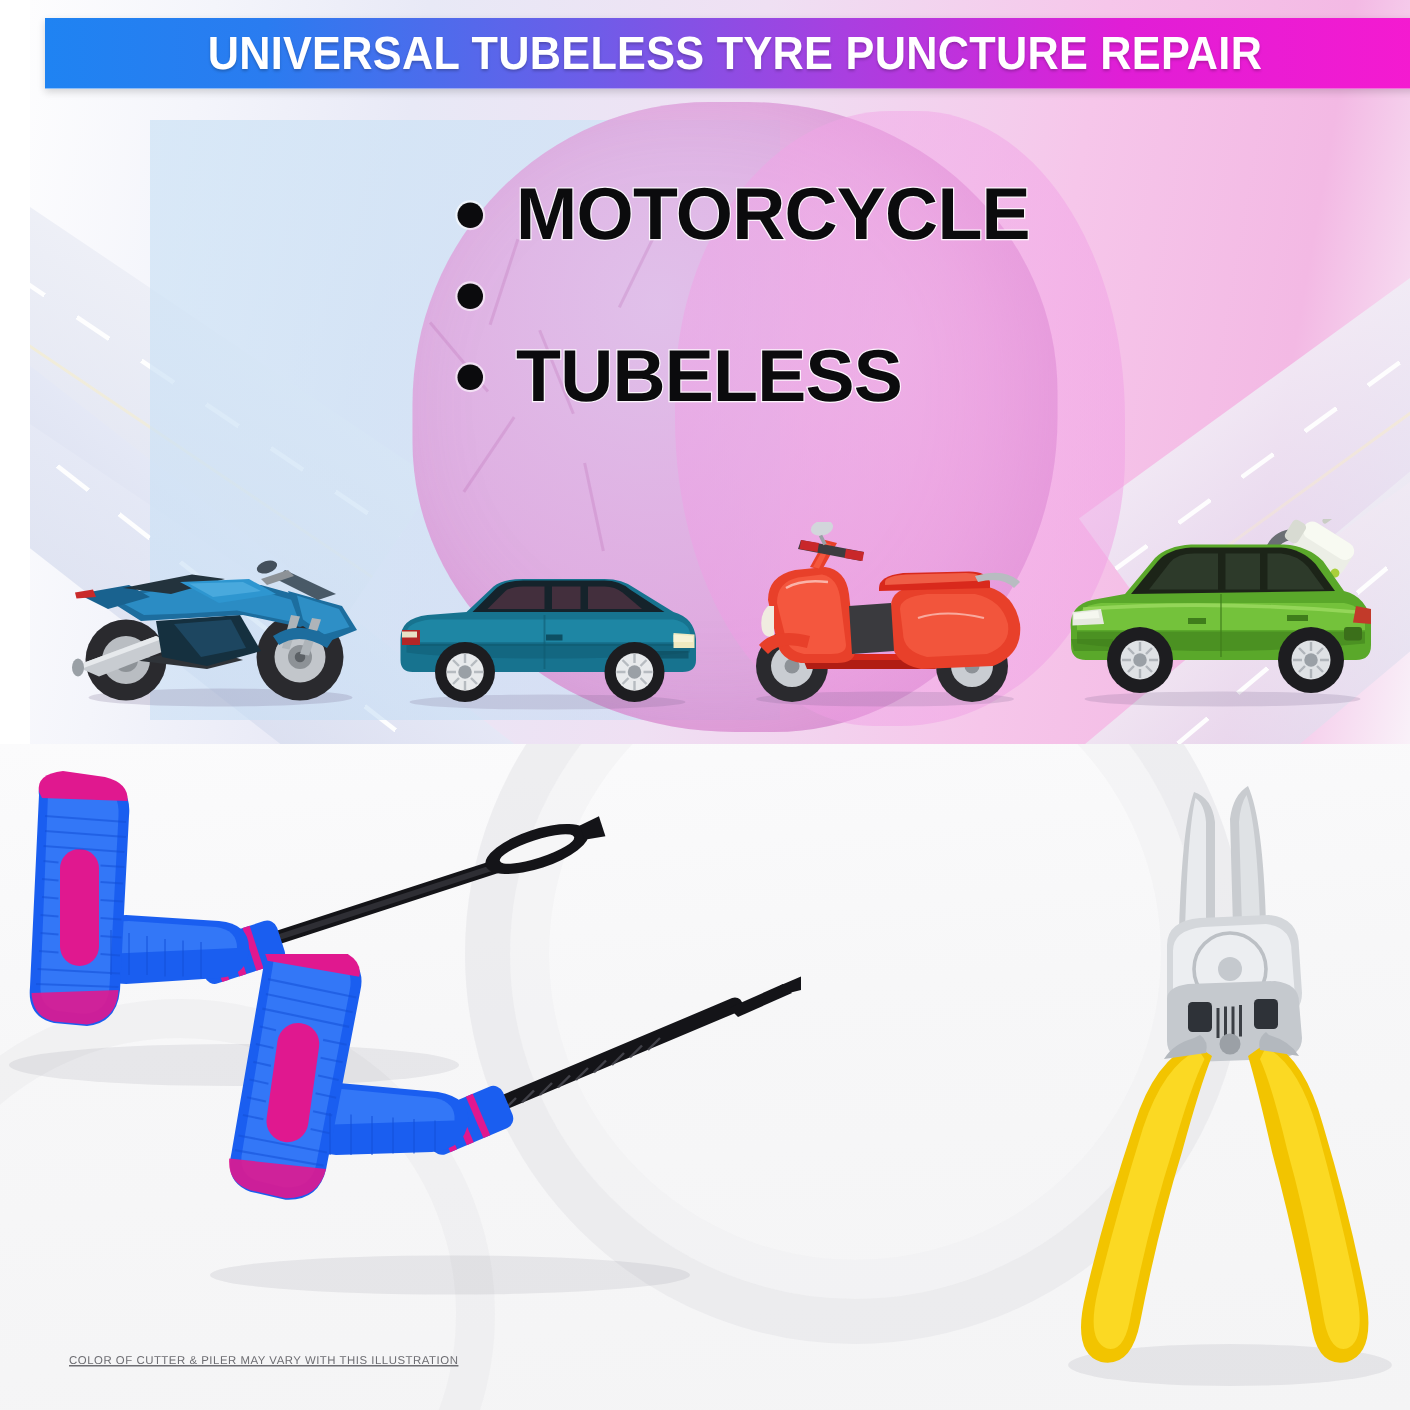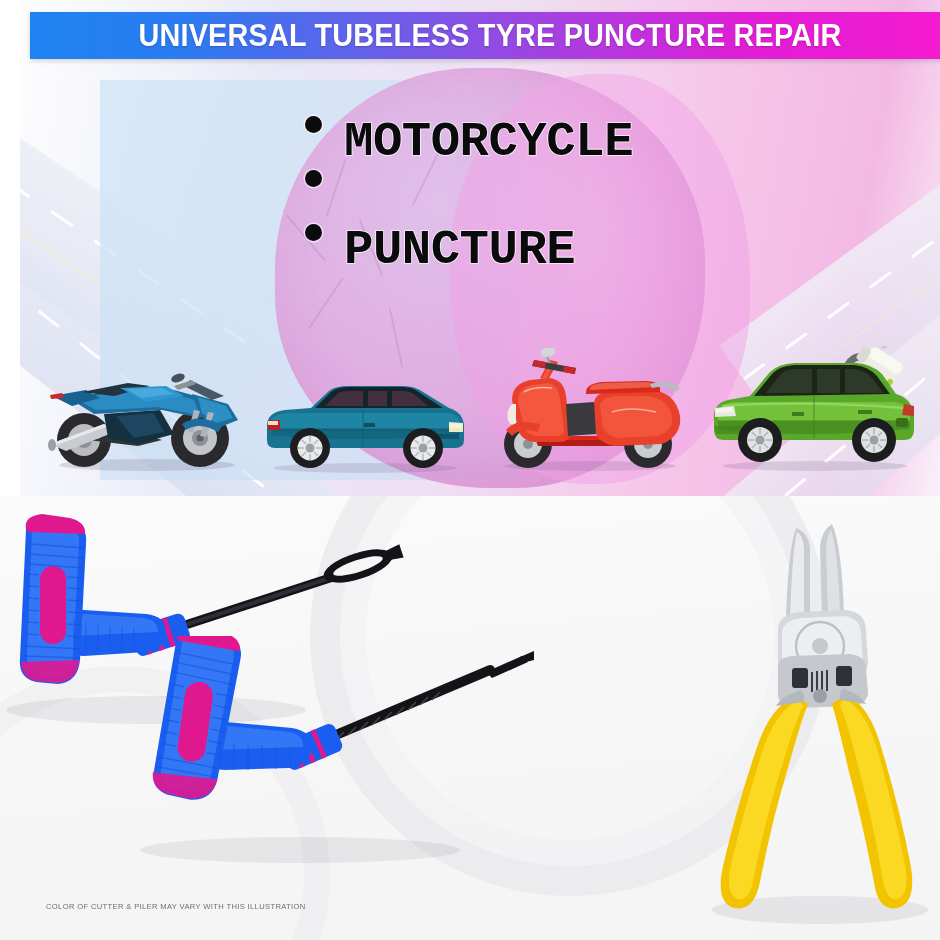--- a/index.html
+++ b/index.html
@@ -58,21 +58,21 @@
   }
   .header-title{
     color:#ffffff; font-weight:bold; font-size:31px; letter-spacing:.2px;
     font-family:"Liberation Sans Narrow","Liberation Sans",sans-serif;
     transform:scaleX(.93); white-space:nowrap;
     text-shadow:0 1px 2px rgba(0,0,0,.22);
   }
 
   
   .bullets{ position:absolute; left:285px; top:116px; }
-  .bullet-row{ display:flex; height:54px;font-family:Liberation Mono, monospace; }
+  .bullet-row{ display:flex; align-items:center; height:54px; }
   .dot{ width:17px; height:17px; border-radius:50%; background:#0b0b0d; margin-right:22px; flex:none;
         box-shadow:0 0 0 1.5px rgba(255,255,255,.6); }
   .bullet-text{
     color:#0b0b0d; font-weight:bold; font-size:49px; line-height:52px; letter-spacing:-.5px;
     -webkit-text-stroke:1.6px rgba(255,255,255,.85); paint-order:stroke fill;
   }
 
   
   .veh{ position:absolute; }
 
@@ -96,21 +96,21 @@
     border:30px solid rgba(228,228,231,.55);
     box-shadow:inset 0 0 0 26px rgba(240,240,242,.5);
   }
   .wheel-wm2{
     position:absolute; left:-90px; top:170px; width:420px; height:420px; border-radius:50%;
     border:26px solid rgba(232,232,235,.45);
   }
 
   .disclaimer{
     position:absolute; left:46px; top:902px; font-size:7.6px; letter-spacing:.35px;
-    color:#6d6d72; font-weight:normal; white-space:nowrap;
+    color:#6d6d72; font-weight:normal; white-space:nowrap;text-decoration:underline;
   }
 </style>
 </head>
 <body>
 
 <div id="page">
 
   <div class="top-panel">
 
     <div class="road r1">
@@ -146,21 +146,21 @@
     <div class="bullets">
       <div class="bullet-row">
         <span class="dot"></span>
         <span class="bullet-text">MOTORCYCLE</span>
       </div>
       <div class="bullet-row">
         <span class="dot"></span>
       </div>
       <div class="bullet-row">
         <span class="dot"></span>
-        <span class="bullet-text">PUNCTURE</span>
+        <span class="bullet-text">TUBELESS</span>
       </div>
     </div>
 
     <div class="veh moto">
       <svg width="210" height="120" viewBox="0 0 210 120">
         <ellipse cx="105" cy="113" rx="88" ry="6" fill="#6a5a80" opacity=".2"></ellipse>
 
         <circle cx="42" cy="88" r="27" fill="#2a2a2e"></circle>
         <circle cx="42" cy="88" r="16" fill="#b9bdc2"></circle>
         <circle cx="42" cy="88" r="8" fill="#8d9297"></circle>

